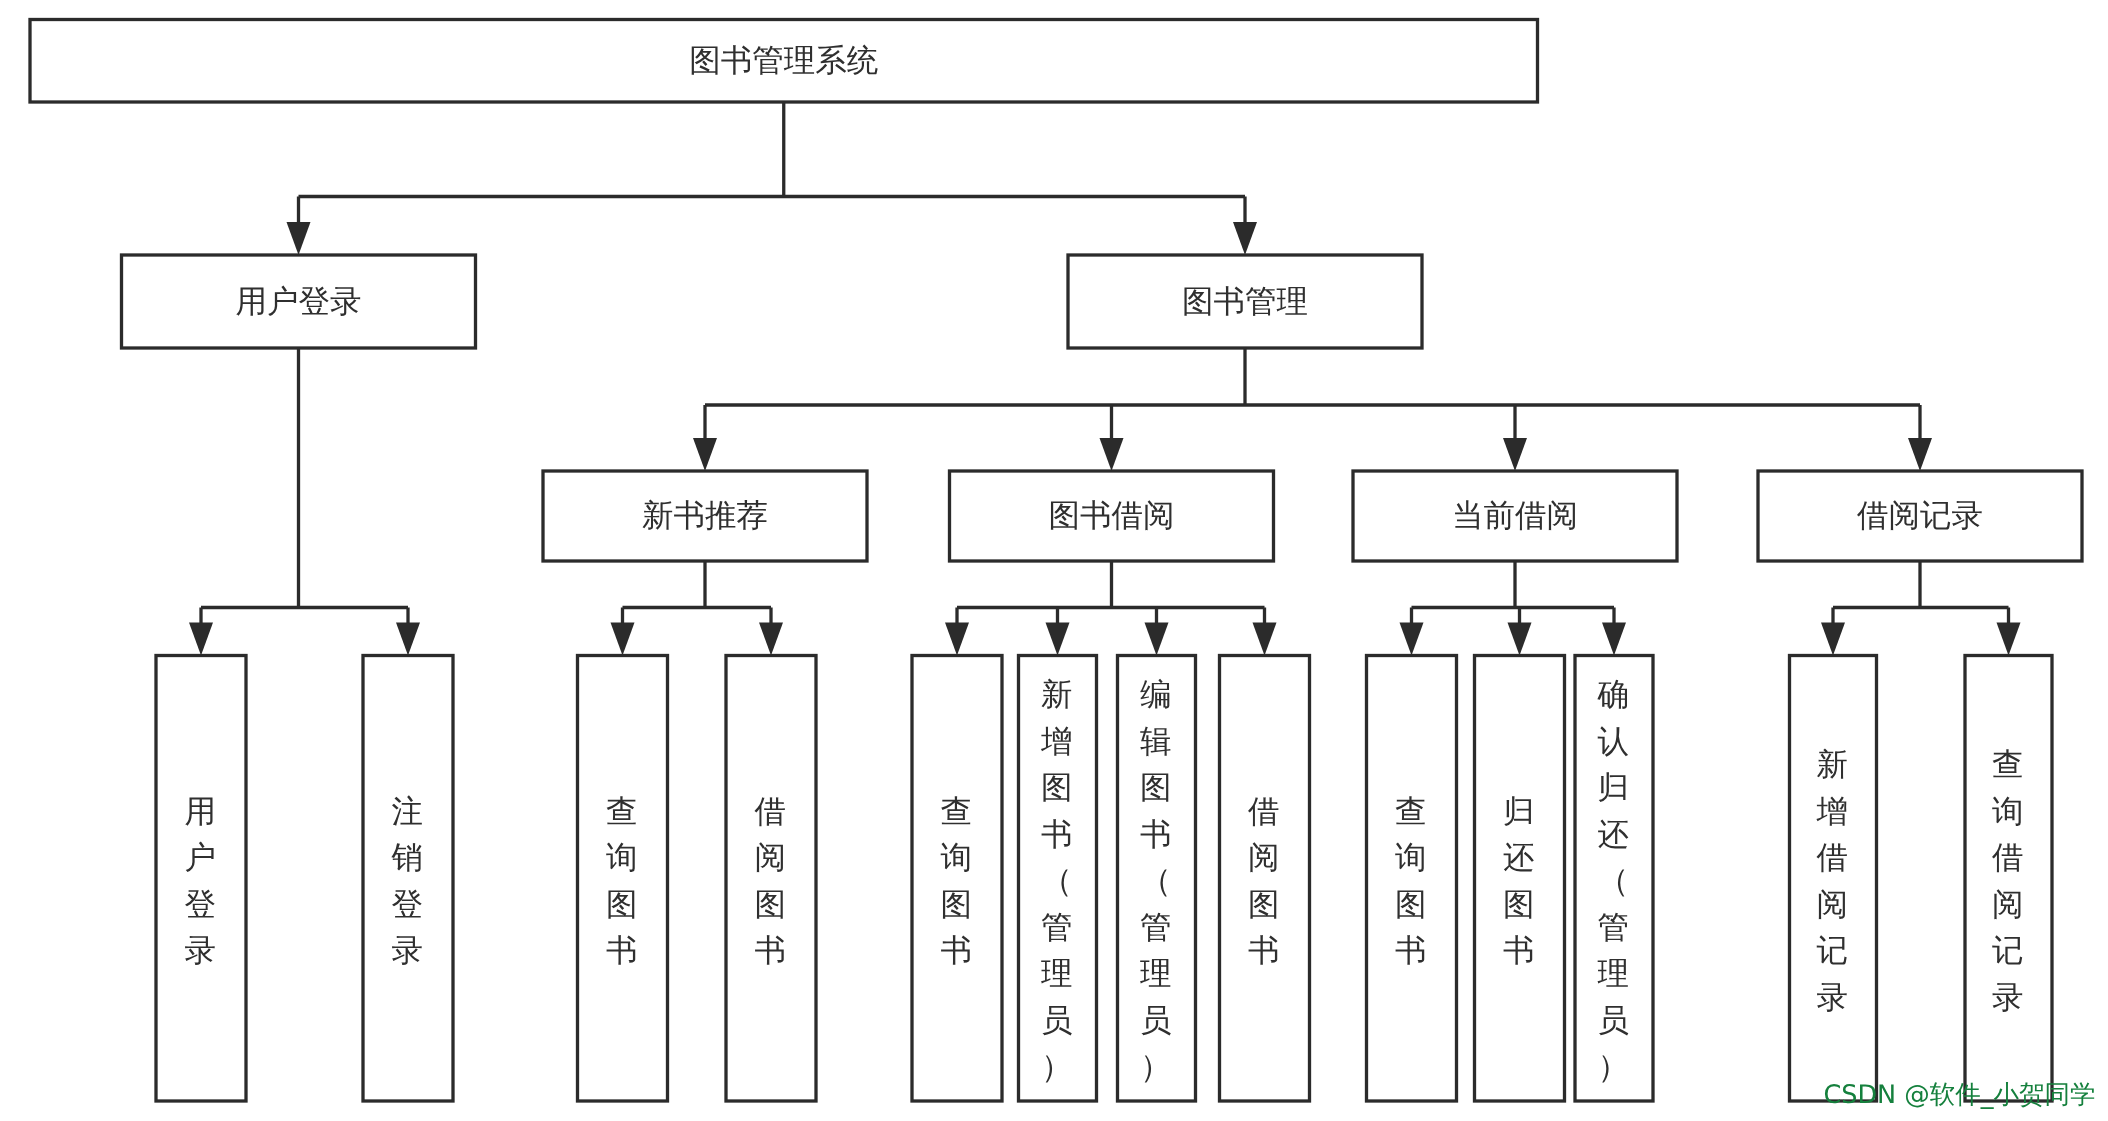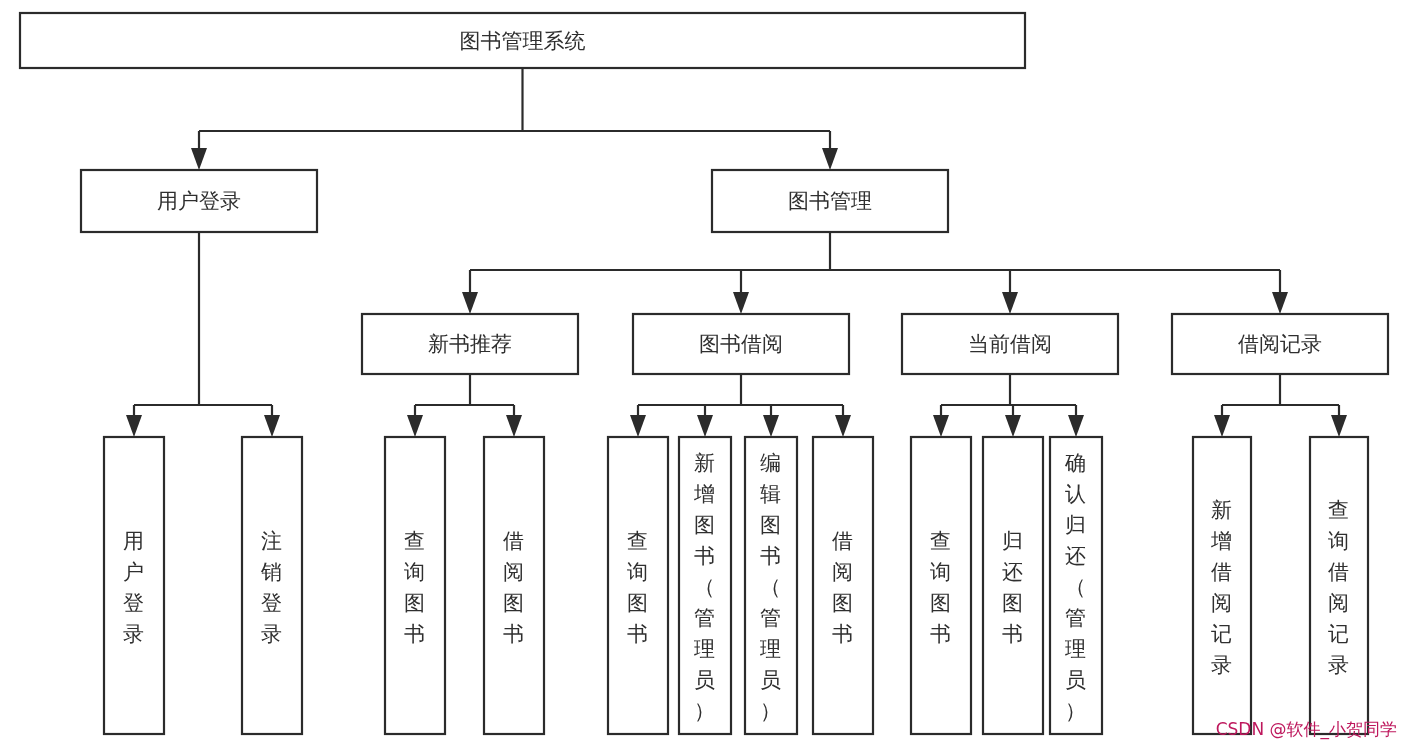--- a/index.html
+++ b/index.html
@@ -53,21 +53,21 @@
   .arrow-head {
     fill: #2b2b2b;
     stroke: none;
   }
   .watermark-text {
     position: absolute;
     right: 8px;
     bottom: 6px;
     font-family: "DejaVu Sans", "Liberation Sans", sans-serif;
     font-size: 17px;
-    color: #be185d;
+    color: #15803d;
     white-space: nowrap;
     user-select: none;
   }
 </style>
 </head>
 <body>
 
 <div id="diagram-root">
   <svg class="flow" viewBox="0 0 1405 747" xmlns="http://www.w3.org/2000/svg">
     <g id="edge-layer">

